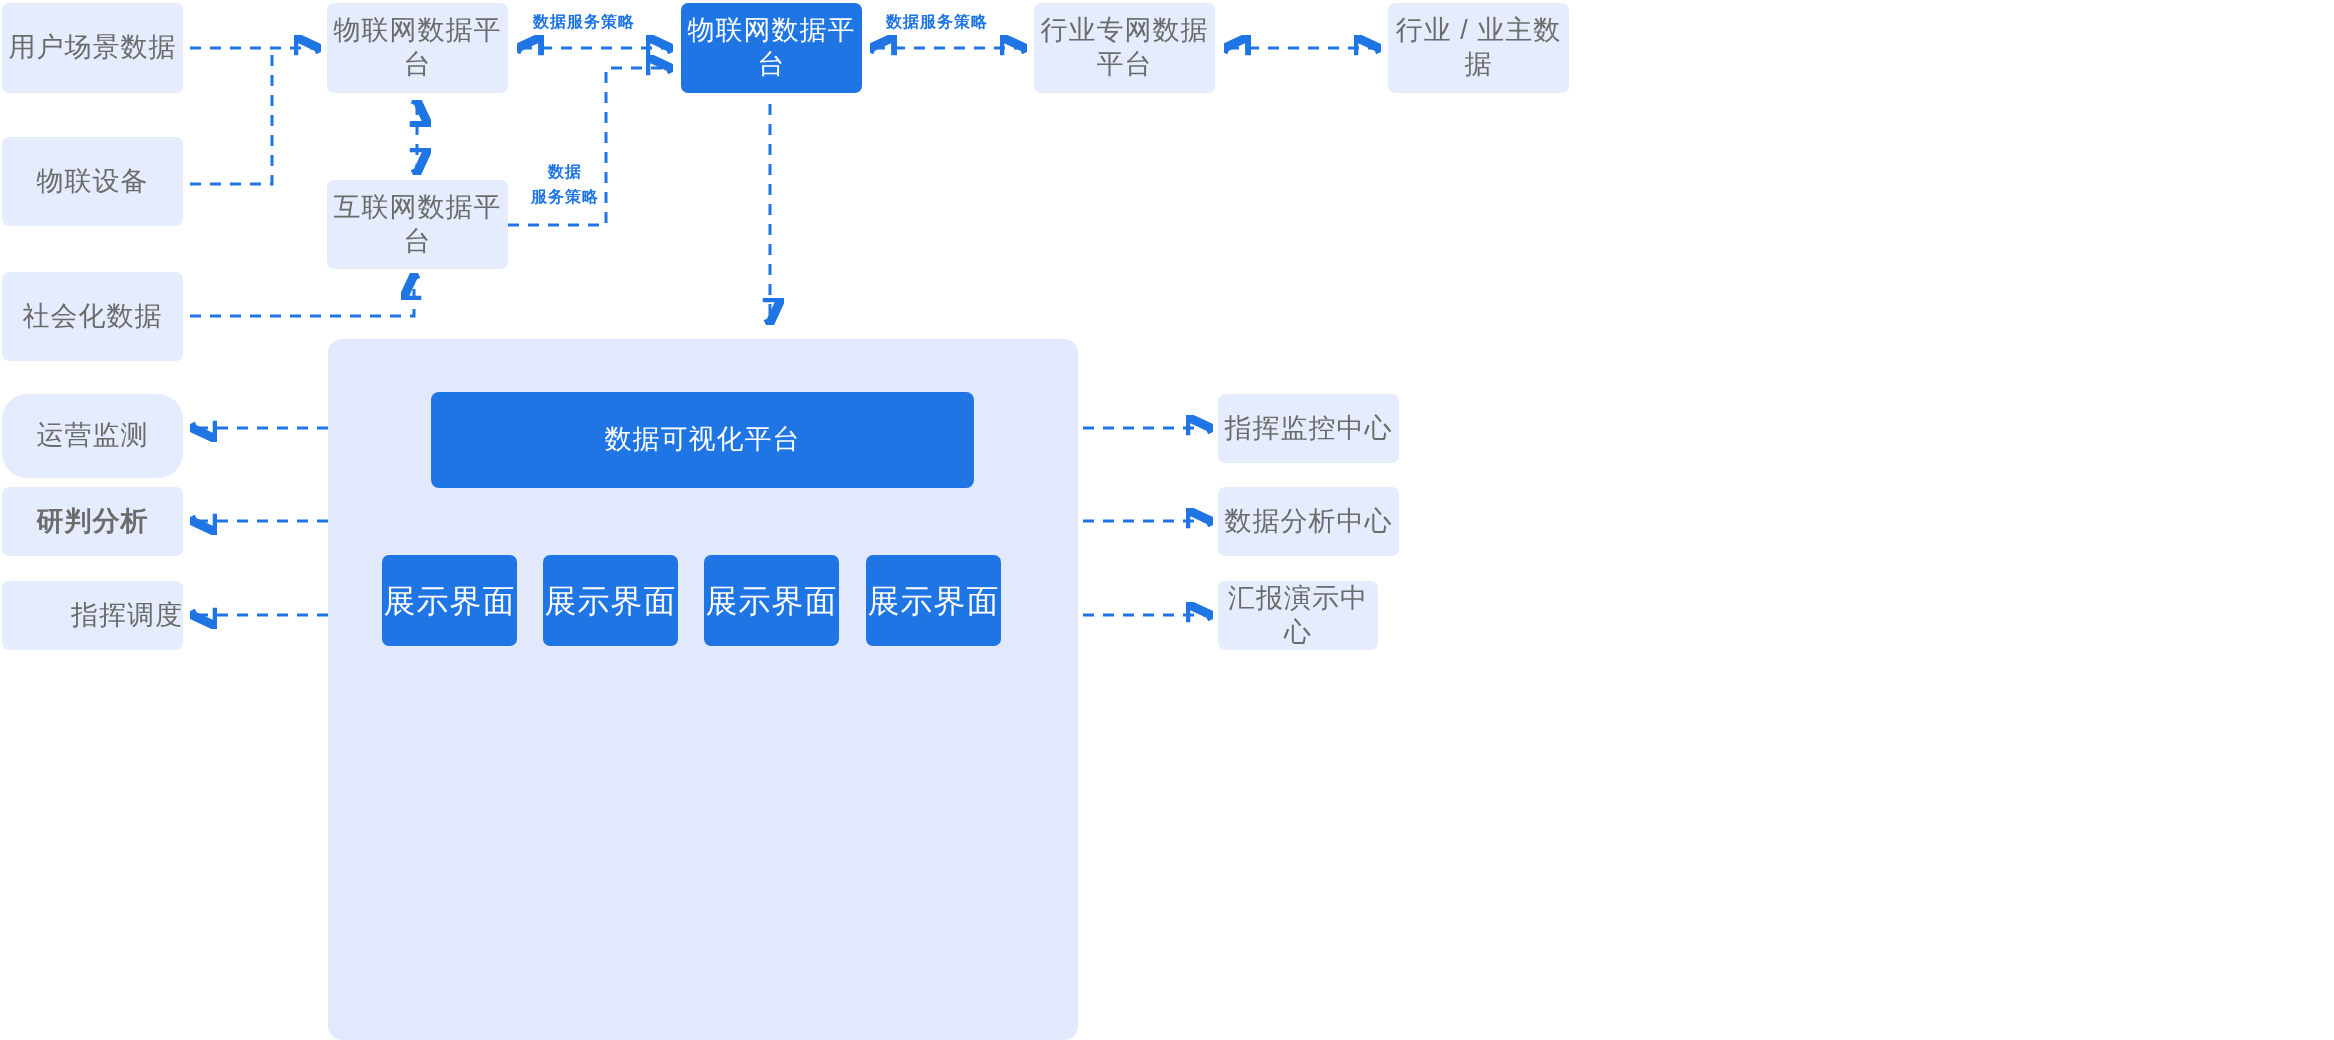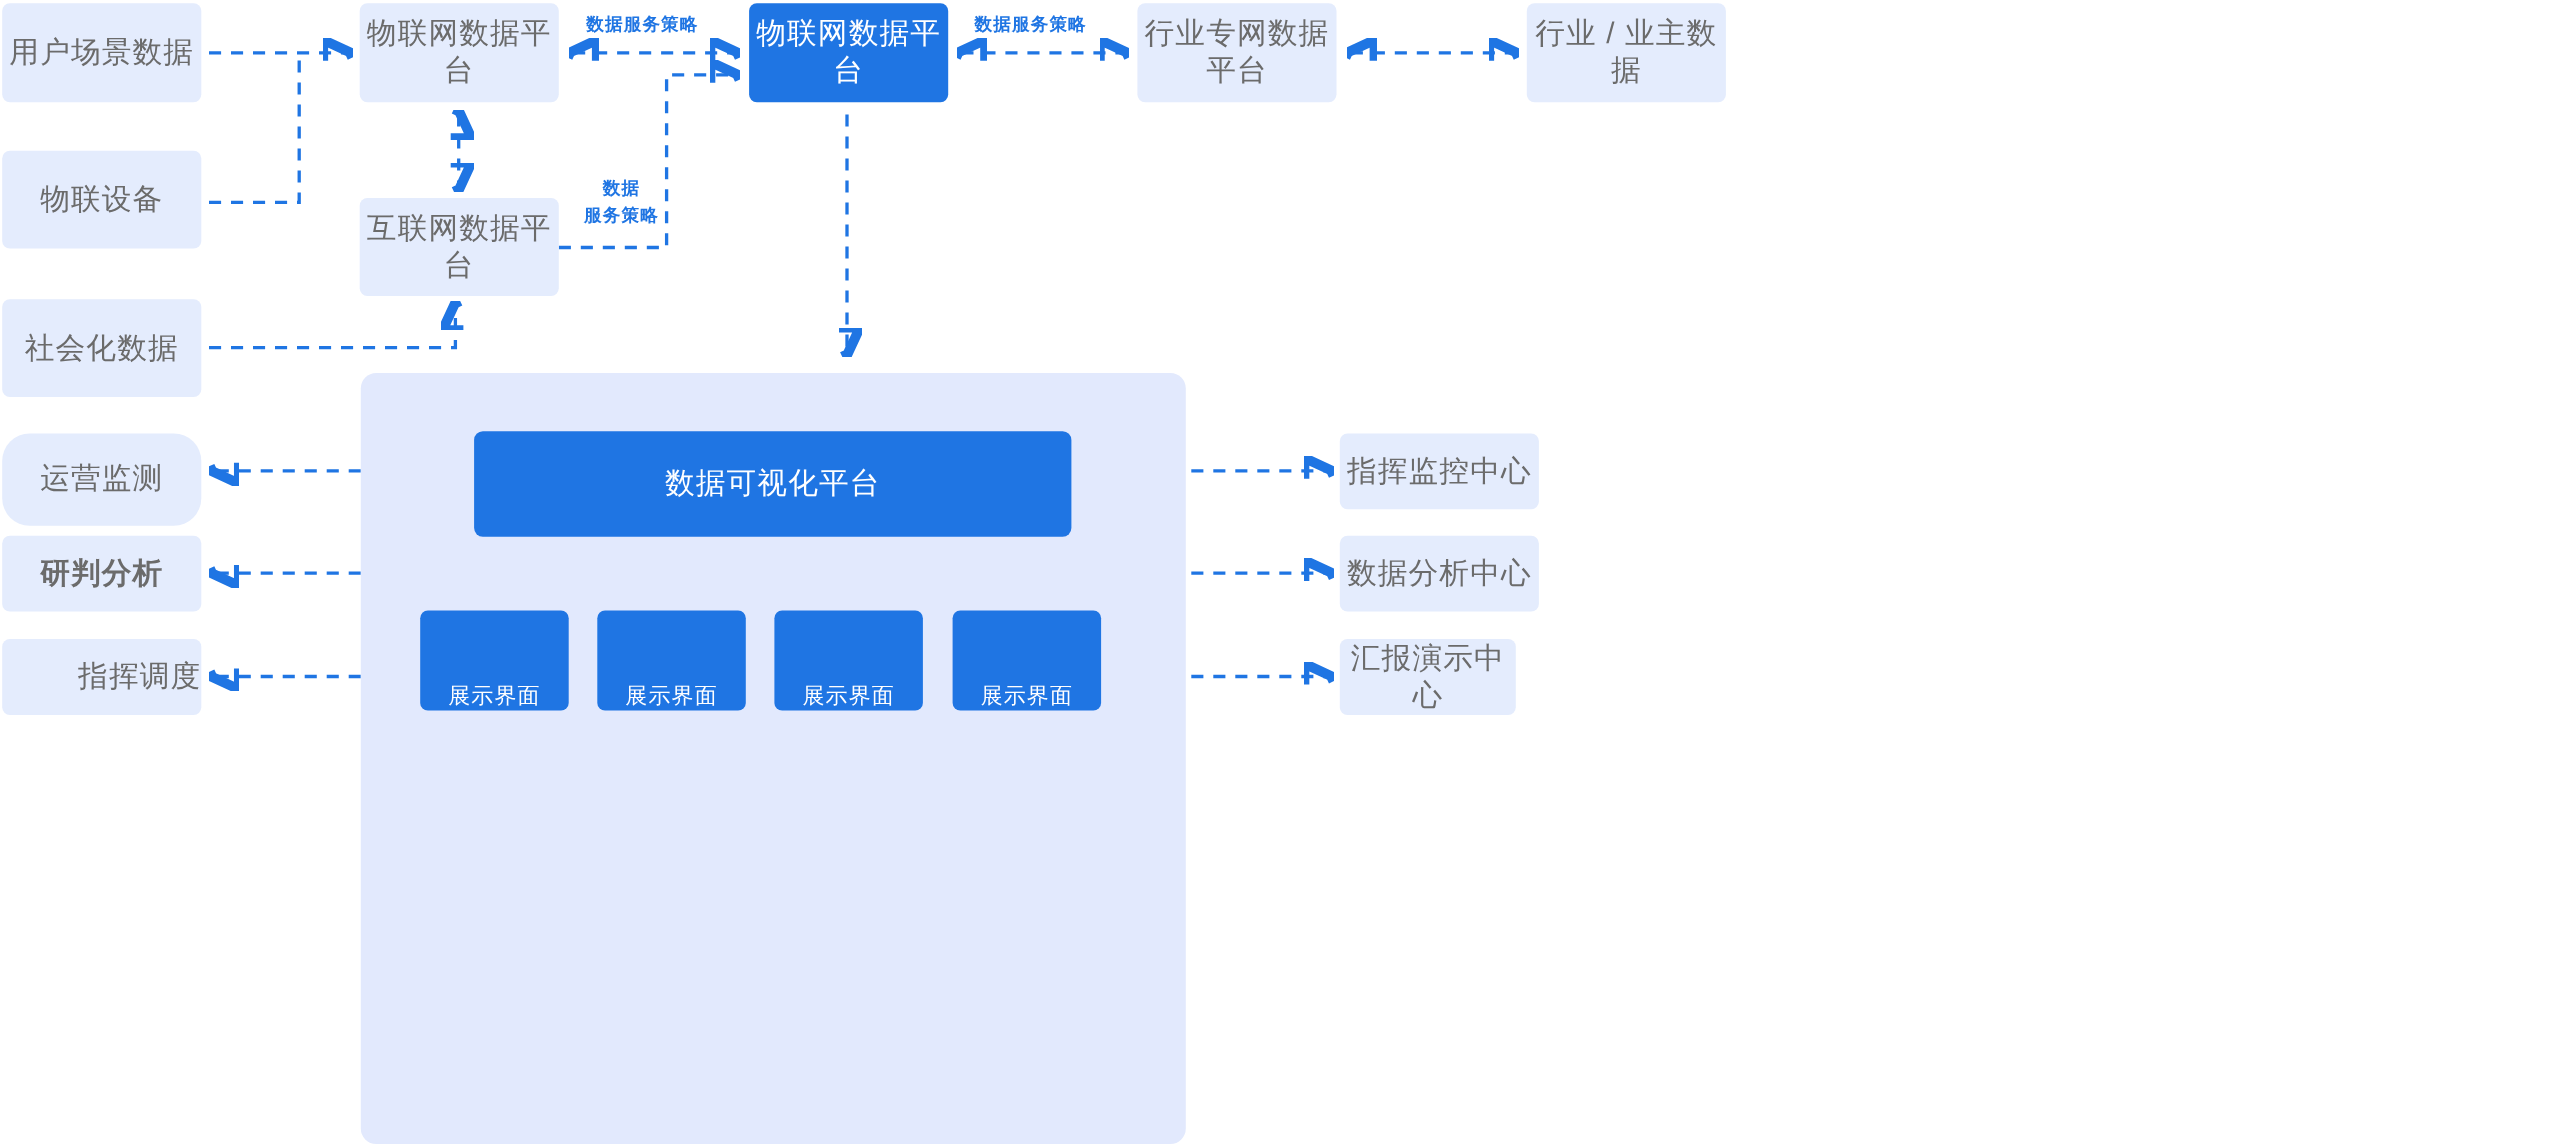--- a/index.html
+++ b/index.html
@@ -32,21 +32,21 @@
   .node.light{
     background:#e4ecfd;
     color:#6b6b6b;
     font-size:27px;
   }
   .node.blue{
     background:#1f75e3;
     color:#ffffff;
     font-size:27px;
   }
-  .node.blue.small{ font-size:20px;align-items:flex-end; }
+  .node.blue.small{ font-size:32px; }
 
   
   .panel{
     position:absolute;
     background:#e2e9fd;
     border-radius:14px;
     box-sizing:border-box;
   }
 
   

